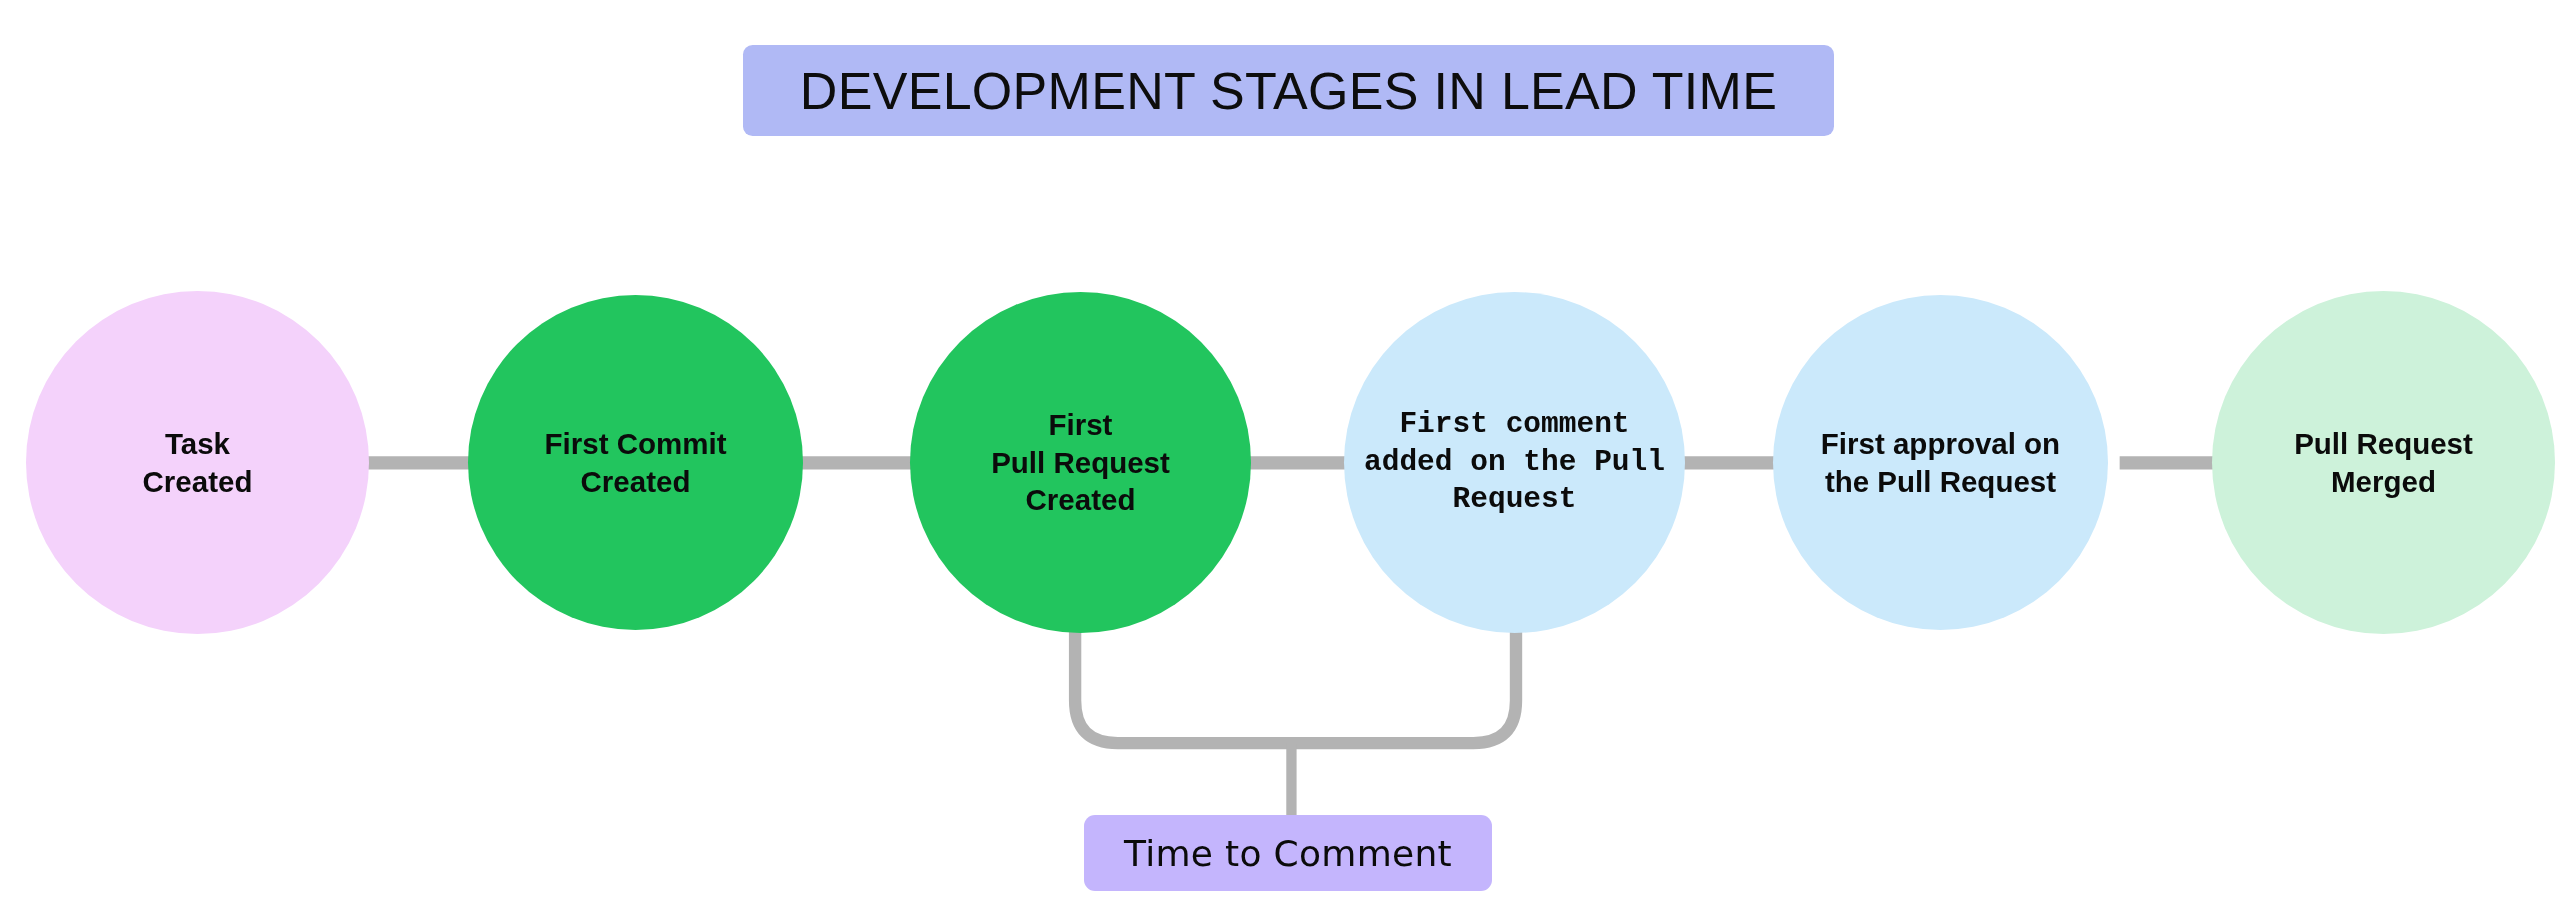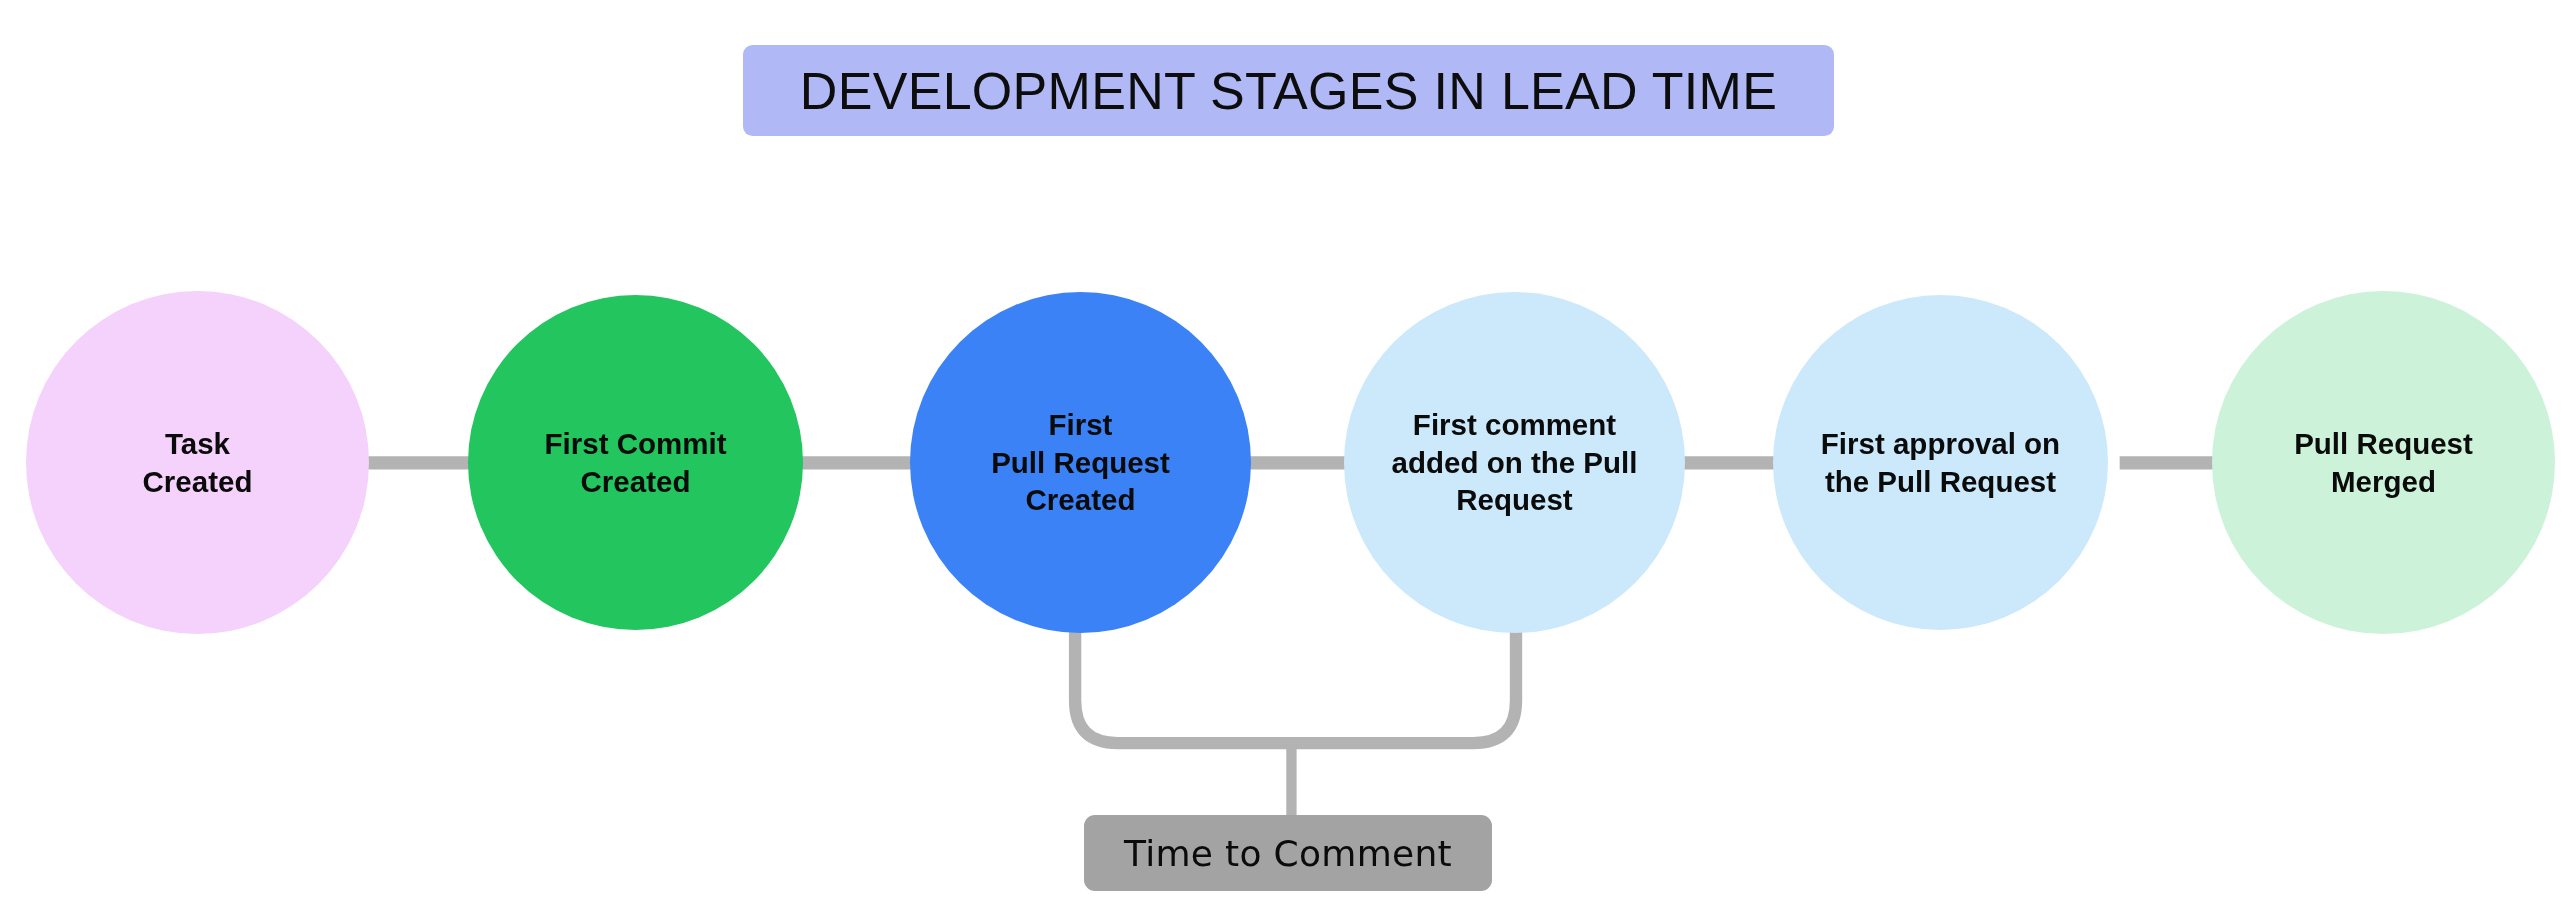--- a/index.html
+++ b/index.html
@@ -67,21 +67,21 @@
     white-space: pre-line;
   }
 
   
   #edge-label-box {
     position: absolute;
     left: 1084px;
     top: 815px;
     width: 408px;
     height: 76px;
-    background: #a3a3a3;
+    background: #c4b5fd;
     border-radius: 11px;
     display: flex;
     align-items: center;
     justify-content: center;
     box-sizing: border-box;
   }
   #edge-label-text {
     font-family: "DejaVu Sans", sans-serif;
     font-size: 36px;
     font-weight: 400;
@@ -115,27 +115,27 @@
   <div class="node" style="left:26px; top:291px; width:343px; height:343px; background:#f4d2fb;text-align:center;">
     <span class="node-label">Task
 Created</span>
   </div>
 
   <div class="node" style="left:468px; top:295px; width:335px; height:335px; background:#22c55e;">
     <span class="node-label">First Commit
 Created</span>
   </div>
 
-  <div class="node" style="left:910px; top:292px; width:341px; height:341px; background:#3b82f6;align-items:center;">
+  <div class="node" style="left:910px; top:292px; width:341px; height:341px; background:#22c55e;align-items:center;">
     <span class="node-label">First
 Pull Request
 Created</span>
   </div>
 
-  <div class="node" style="left:1344px; top:292px; width:341px; height:341px; background:#cbe9fb;">
+  <div class="node" style="left:1344px; top:292px; width:341px; height:341px; background:#cbe9fb;font-family:Liberation Mono, monospace;">
     <span class="node-label">First comment
 added on the Pull
 Request</span>
   </div>
 
   <div class="node" style="left:1773px; top:295px; width:335px; height:335px; background:#cbe9fb;">
     <span class="node-label">First approval on
 the Pull Request</span>
   </div>
 

